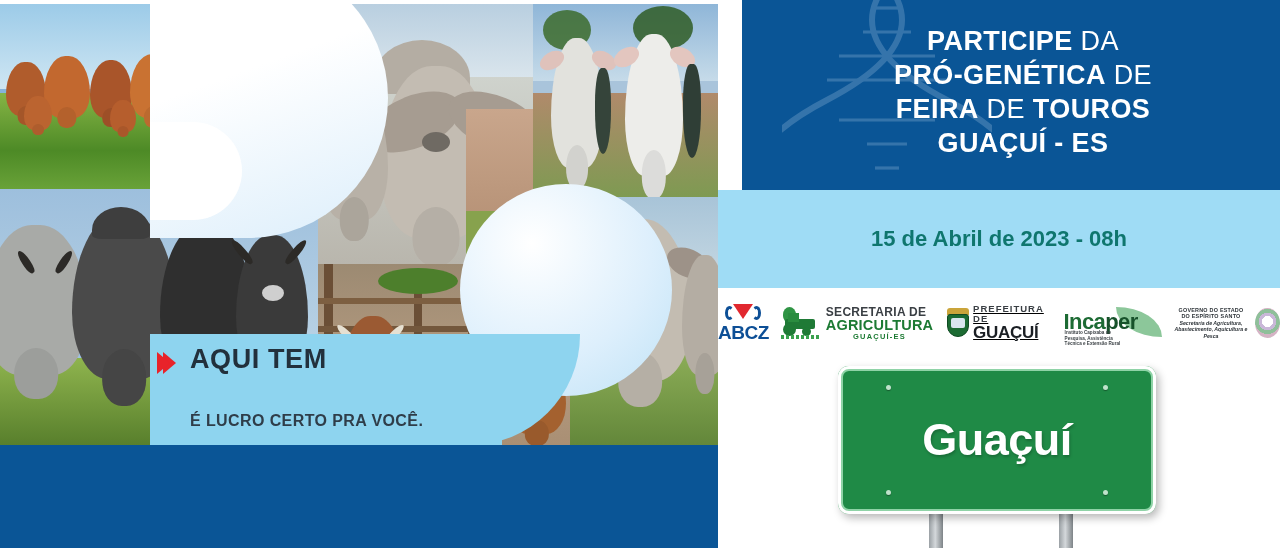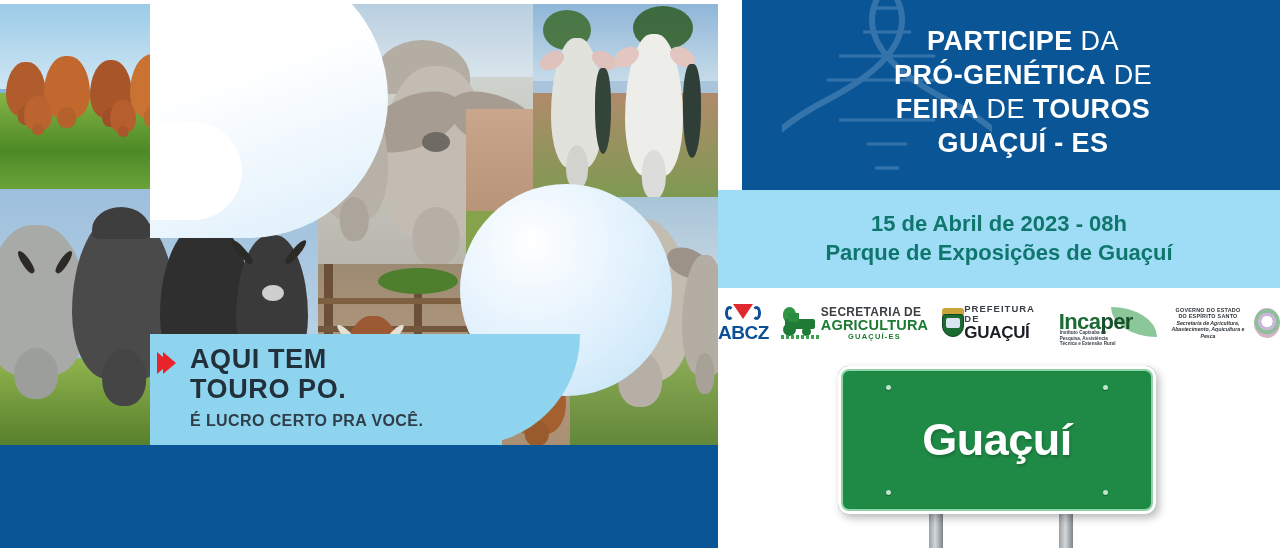--- a/index.html
+++ b/index.html
@@ -109,21 +109,21 @@
 
   .date-block { position:absolute; left:0; top:190px; width:562px; height:98px;
                 background:#9fdcf5; display:flex; flex-direction:column;
                 align-items:center; justify-content:center; }
   .date-line { color:#0f766e; font-weight:800; font-size:22px; line-height:1.3;
                white-space:nowrap; }
 
   
   .logo-strip { position:absolute; left:0; top:292px; width:562px; height:62px;
                 display:flex; align-items:center; justify-content:center; gap:12px; }
-  .logo { display:flex; align-items:center; }
+  .logo { display:flex; align-items:center; gap:5px; }
 
   .abcz { flex-direction:column; gap:0; }
   .abcz-mark { width:34px; height:19px; position:relative; }
   .abcz-mark .tri { position:absolute; left:7px; top:1px; width:0; height:0;
                     border-left:10px solid transparent; border-right:10px solid transparent;
                     border-top:15px solid #e1282f; }
   .abcz-mark .wing-l, .abcz-mark .wing-r { position:absolute; top:3px; width:9px; height:14px;
                     border:3px solid #0d4f96; border-radius:50%; }
   .abcz-mark .wing-l { left:-1px; border-right-color:transparent; }
   .abcz-mark .wing-r { right:-1px; border-left-color:transparent; }
@@ -148,21 +148,21 @@
            text-align:center; }
 
   .brasao { width:26px; height:30px; position:relative; }
   .brasao .crown { position:absolute; left:2px; top:0; width:22px; height:7px;
                    background:#caa43a; border-radius:3px 3px 0 0; }
   .brasao .shield { position:absolute; left:2px; top:6px; width:22px; height:23px;
                     background:#1c6b33; border:1.5px solid #0f4a22;
                     border-radius:3px 3px 11px 11px; }
   .brasao .shield::after { content:""; position:absolute; left:3px; top:3px;
                     width:14px; height:10px; background:#d9e6ef; border-radius:2px; }
-  .pref-text { line-height:1.04; }
+  .pref-text { line-height:1.04;text-decoration:underline; }
   .pref-1 { font-size:9.5px; font-weight:700; color:#3a3f44; letter-spacing:1px; }
   .pref-2 { font-size:17px; font-weight:800; color:#1b1f24; letter-spacing:-.3px; }
 
   .incaper { position:relative; width:96px; height:36px; }
   .inc-leaf { position:absolute; right:-2px; top:2px; width:46px; height:30px;
               background:#8cc79a; border-radius:0 100% 0 100%; }
   .inc-word { position:absolute; left:0; top:4px; font-size:22px; font-weight:800;
               color:#1d6b34; letter-spacing:-.6px; }
   .inc-word .per { color:#17512a; }
   .inc-sub { position:absolute; left:1px; top:25px; font-size:4.6px; color:#3d4347;
@@ -313,21 +313,20 @@
       <div class="po-P"></div>
       <div class="po-Pnotch"></div>
       <div class="po-O"></div>
 
     </div>
 
     <div class="tag-round"></div>
     <div class="tagline-box">
       <span class="arrow"></span>
       <div class="tag-l1">AQUI TEM</div>
-      <div class="tag-l2">TOURO PO.</div>
       <div class="tag-sub">É LUCRO CERTO PRA VOCÊ.</div>
     </div>
 
     <div class="navy-bar"></div>
   </div>
 
   <div class="right-panel">
 
     <div class="head-block">
       <svg class="dna" viewBox="0 0 100 160">
@@ -360,21 +359,20 @@
           <b>FEIRA</b><i> DE </i><b>TOUROS</b>
         </div>
         <div class="hl">
           <b>GUAÇUÍ - ES</b>
         </div>
       </div>
     </div>
 
     <div class="date-block">
       <div class="date-line">15 de Abril de 2023 - 08h</div>
-      <div class="date-line">Parque de Exposições de Guaçuí</div>
     </div>
 
     <div class="logo-strip">
 
       <div class="logo abcz">
         <div class="abcz-mark">
           <span class="wing-l"></span>
             <span class="tri"></span>
             <span class="wing-r"></span>
         </div>

